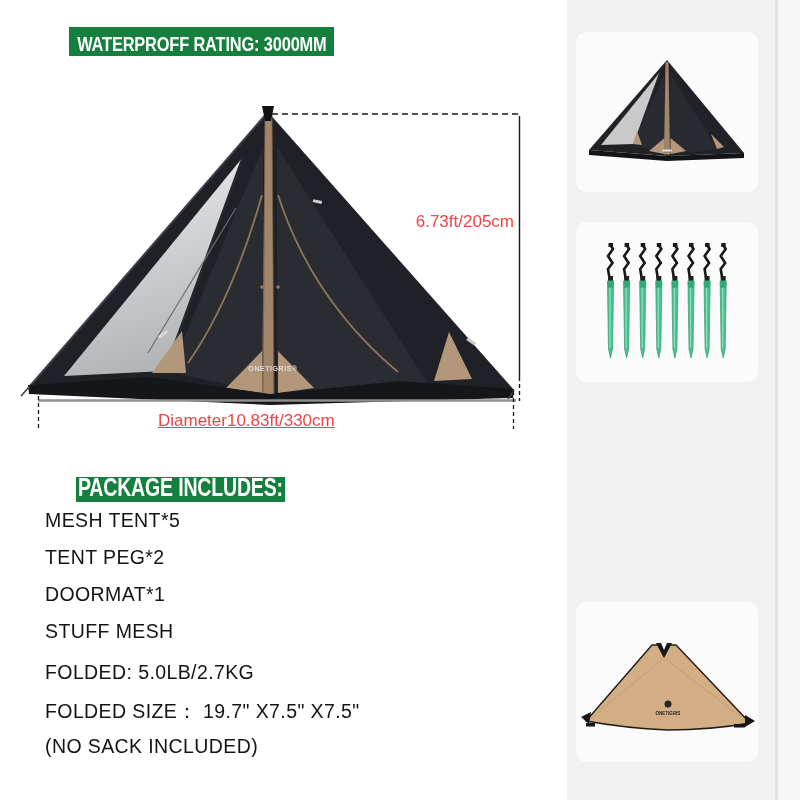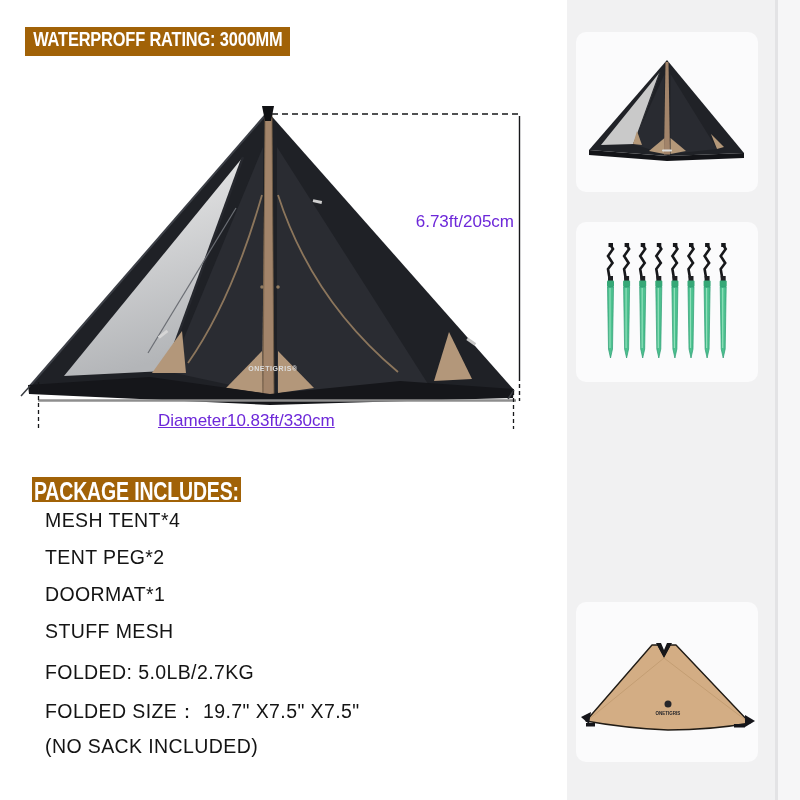--- a/index.html
+++ b/index.html
@@ -7,29 +7,29 @@
   .page{position:relative;width:800px;height:800px;background:#ffffff;overflow:hidden;}
 
   
   .rail{position:absolute;left:567px;top:0;width:233px;height:800px;background:#f1f1f2;}
   .rail-divider{position:absolute;left:775px;top:0;width:3px;height:800px;background:#e3e3e5;}
   .rail-strip{position:absolute;left:778px;top:0;width:22px;height:800px;background:#f6f6f7;}
   .thumb-card{position:absolute;left:576px;width:182px;height:160px;background:#fbfbfc;border-radius:10px;}
   .thumb-card svg{display:block;}
 
   
-  .banner{position:absolute;background:#a16207;display:flex;align-items:flex-start;justify-content:center;overflow:hidden;}
+  .banner{position:absolute;background:#15803d;display:flex;align-items:flex-end;justify-content:center;overflow:hidden;margin-left:44px;}
   .banner .btxt{color:#ffffff;font-weight:bold;white-space:nowrap;transform:scaleX(0.78);letter-spacing:-0.2px;}
   .banner.waterproof{left:25px;top:27px;width:265px;height:29px;}
   .banner.waterproof .btxt{font-size:21px;}
   .banner.package{left:32px;top:477px;width:209px;height:25px;}
   .banner.package .btxt{font-size:25px;}
 
   
-  .dim-label{position:absolute;color:#6d28d9;font-size:17px;white-space:nowrap;}
+  .dim-label{position:absolute;color:#ef4444;font-size:17px;white-space:nowrap;}
   .dim-label.height{left:352px;top:212px;width:162px;text-align:right;}
   .dim-label.diameter{left:158px;top:411px;text-decoration:underline;}
 
   
   .pkg-line{position:absolute;left:45px;color:#141414;font-size:19.5px;letter-spacing:0.4px;white-space:nowrap;}
 
   .main-figure{position:absolute;left:0;top:0;}
 </style>
 </head>
 <body>
@@ -81,21 +81,21 @@
     <path d="M513.5,391 L513.5,429" stroke="#17181a" stroke-width="1.3" stroke-dasharray="4 3" fill="none"></path>
   </svg>
 
   <div class="dim-label height">6.73ft/205cm</div>
   <div class="dim-label diameter">Diameter10.83ft/330cm</div>
 
   <div class="banner package">
     <span class="btxt">PACKAGE INCLUDES:</span>
   </div>
   <div>
-    <div class="pkg-line" style="top:509px">MESH TENT*4</div>
+    <div class="pkg-line" style="top:509px">MESH TENT*5</div>
     <div class="pkg-line" style="top:546px">TENT PEG*2</div>
     <div class="pkg-line" style="top:583px">DOORMAT*1</div>
     <div class="pkg-line" style="top:620px">STUFF MESH</div>
     <div class="pkg-line" style="top:661px">FOLDED: 5.0LB/2.7KG</div>
     <div class="pkg-line" style="top:698px">FOLDED SIZE：  19.7" X7.5" X7.5"</div>
     <div class="pkg-line" style="top:735px">(NO SACK INCLUDED)</div>
   </div>
 
   <div class="rail"></div>
   <div class="rail-divider"></div>

